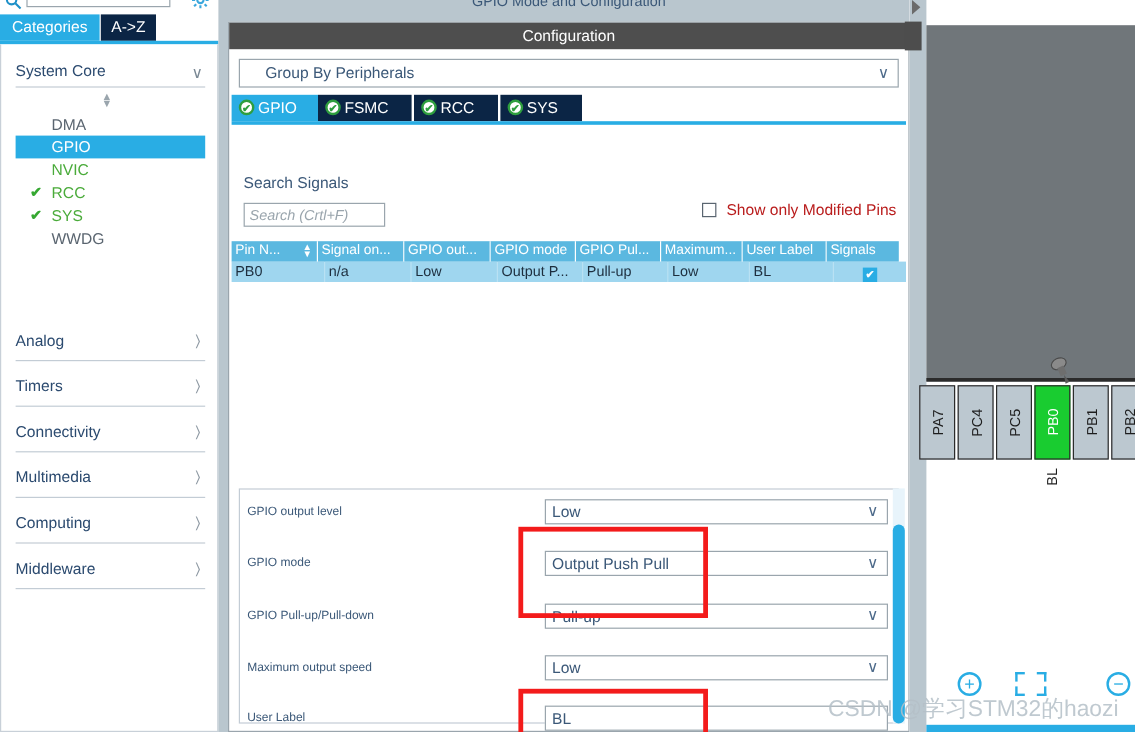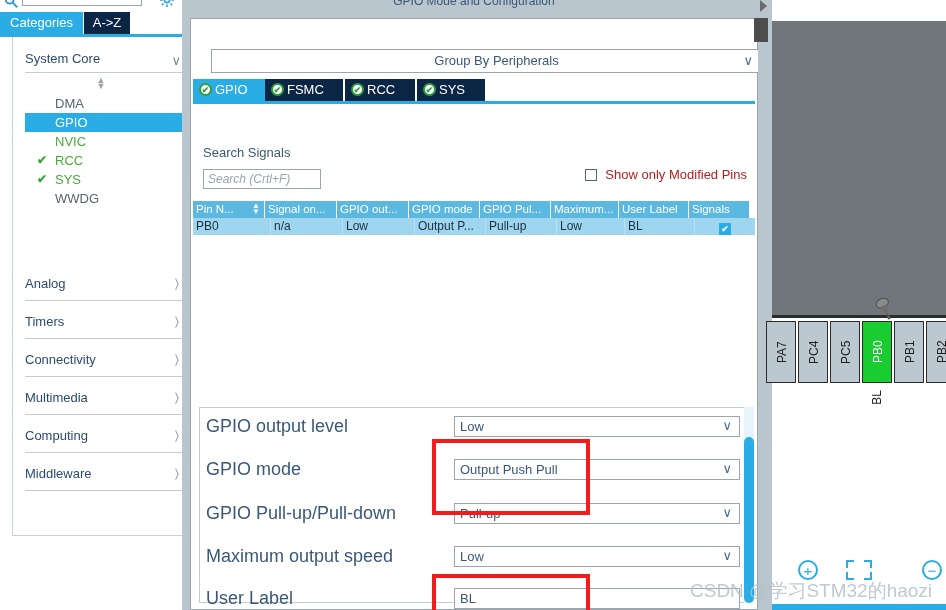--- a/index.html
+++ b/index.html
@@ -35,21 +35,21 @@
     position: absolute; top: 0; height: 22px; line-height: 22px;
     font-size: 13px; text-align: center; color: #ffffff; cursor: pointer;
   }
   .cat-tab.active { left: 0; width: 83px; background: #29ade4; }
   .cat-tab.inactive { left: 84px; width: 46px; background: #0b2545; }
   .cat-underline {
     position: absolute; left: 0; top: 34px; width: 182px; height: 3px; background: #29ade4;
   }
 
   .side-body {
-    position: absolute; left: 12px; top: 37px; width: 182px; height: 499px;
+    position: absolute; left: 0; top: 37px; width: 182px; height: 573px;
     background: #fff; border: 1px solid #c8d0d8; border-top: none;
   }
   .sc-header {
     position: absolute; left: 12px; top: 12px; width: 158px; height: 24px;
     border-bottom: 1px solid #c3ccd5;
     color: #2b4a6f; font-size: 13px; line-height: 20px;
   }
   .sc-header .chev { position: absolute; right: 2px; top: 2px; color: #7a8894; font-size: 13px; }
   .scroll-arrows {
     position: absolute; left: 80px; top: 40px; width: 16px; height: 14px;
@@ -85,23 +85,23 @@
   .cfg-wrap {
     position: absolute; left: 8px; top: 18px; width: 568px; height: 592px;
     background: #ffffff; border: 1px solid #9aa5ad;
   }
   .cfg-title {
     position: absolute; left: 0; top: 0; width: 566px; height: 22px;
     background: #4e4e4e; color: #ffffff; font-size: 13px;
     text-align: center; line-height: 22px;
   }
   .group-select {
-    position: absolute; left: 20px; top: 30px; width: 550px; height: 24px;
+    position: absolute; left: 8px; top: 30px; width: 550px; height: 24px;
     border: 1px solid #9aa5ad; background: #fff; color: #3b5878;
-    font-size: 13px; line-height: 22px; padding-left: 21px; cursor: pointer; text-align: center;
+    font-size: 13px; line-height: 22px; padding-left: 21px; cursor: pointer;
   }
   .group-select .chev { position: absolute; right: 7px; top: 0; color: #4d6a8a; font-size: 13px; }
 
   .ptabs { position: absolute; left: 2px; top: 60px; height: 22px; }
   .ptab {
     position: absolute; top: 0; height: 22px; line-height: 22px;
     color: #ffffff; font-size: 13px; padding-left: 22px; padding-right: 10px;
     background: #0b2545; cursor: pointer;
   }
   .ptab.active { background: #29ade4; }
@@ -158,21 +158,21 @@
     vertical-align: -2px; font-weight: bold;
   }
 
   
   .form-panel {
     position: absolute; left: 8px; top: 388px; width: 550px; height: 196px;
     border: 1px solid #c3ccd5; background: #fff;
   }
   .form-row { position: absolute; left: 0; width: 550px; height: 21px; }
   .form-row .lbl {
-    position: absolute; left: 6px; top: 0; color: #3b5878; font-size: 18px; line-height: 21px;
+    position: absolute; left: 6px; top: 0; color: #3b5878; font-size: 10px; line-height: 21px;
   }
   .form-row .ctl {
     position: absolute; left: 254px; top: 0; width: 286px; height: 21px;
     border: 1px solid #9aa5ad; background: #fff; color: #3b5878;
     font-size: 13px; line-height: 19px; padding-left: 5px; cursor: pointer;
   }
   .form-row .ctl .chev { position: absolute; right: 7px; top: -1px; color: #4d6a8a; font-size: 13px; }
 
   .redbox { position: absolute; border: 4px solid #f31b1b; pointer-events: none; }
 
@@ -340,20 +340,21 @@
 
     </div>
   </div>
 
   <div id="middle">
 
     <div class="mode-title">GPIO Mode and Configuration</div>
 
     <div class="cfg-wrap">
 
+      <div class="cfg-title">Configuration</div>
 
       <div class="group-select">
         <span>Group By Peripherals</span>
         <span class="chev">∨</span>
       </div>
 
       <div class="ptabs">
         <div class="ptab active" style="left:0px;width:72px">
           <span class="chk">✔</span>
           <span>GPIO</span>

